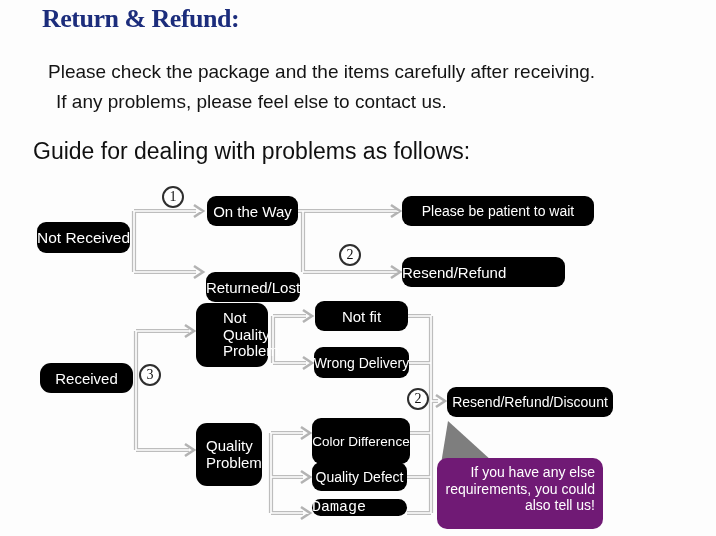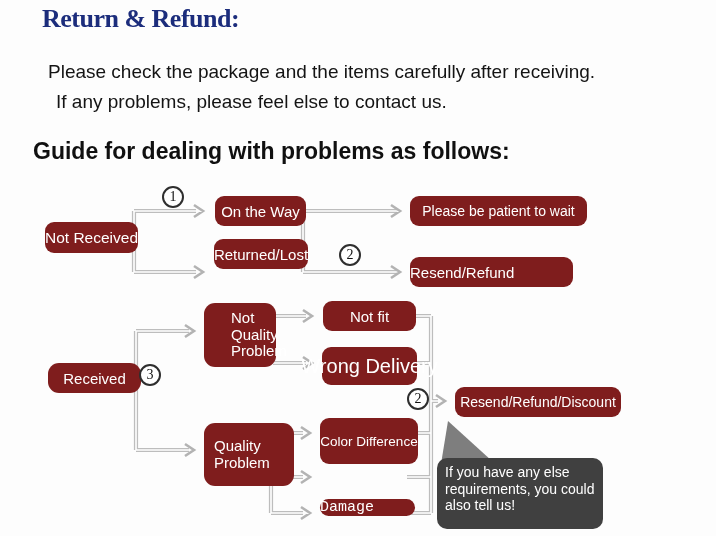--- a/index.html
+++ b/index.html
@@ -7,35 +7,36 @@
     position:relative; width:716px; height:536px; background:#fdfdfd;
     overflow:hidden; font-family:"Liberation Sans", sans-serif;
   }
   .title {
     position:absolute; left:42px; top:4px;
     font-family:"Liberation Serif", serif; font-weight:bold;
     font-size:26px; color:#1c2d7c; letter-spacing:-0.5px;
   }
   .sub1 { position:absolute; left:48px; top:61px; font-size:19px; color:#141414; }
   .sub2 { position:absolute; left:56px; top:91px; font-size:19px; color:#141414; }
-  .guide { position:absolute; left:33px; top:138px; font-size:23px; color:#101010;font-weight:bold; }
+  .guide { position:absolute; left:33px; top:138px; font-size:23px; color:#101010; }
 
   .node {
-    position:absolute; background:#7f1d1d; color:#ffffff; border-radius:9px;
+    position:absolute; background:#000000; color:#ffffff; border-radius:9px;
     display:flex; align-items:center; justify-content:center;
-    font-size:15px; white-space:nowrap; z-index:2; box-sizing:border-box;margin-left:8px;
+    font-size:15px; white-space:nowrap; z-index:2; box-sizing:border-box;
   }
   .node.multi {
     white-space:normal; justify-content:flex-start; text-align:left;
     padding-left:27px; line-height:1.12; border-radius:11px;
   }
   .bubble {
-    position:absolute; background:#404040; color:#ffffff; border-radius:10px;
+    position:absolute; background:#701a75; color:#ffffff; border-radius:10px;
     font-size:14px; line-height:1.18; padding:6px 8px; z-index:2;
     box-sizing:border-box;
+    text-align:right;
   }
   .step {
     position:absolute; width:22px; height:22px; border:2px solid #2e2e2e;
     border-radius:50%; display:flex; align-items:center; justify-content:center;
     font-family:"Liberation Serif", serif; font-size:14px; color:#111111;
     background:#ffffff; z-index:3; box-sizing:border-box;
   }
   svg.wires { position:absolute; left:0; top:0; z-index:1; }
   .wire-outer { stroke:#bdbdbd; stroke-width:4.2; fill:none; }
   .wire-core  { stroke:#ffffff; stroke-width:1.6; fill:none; }
@@ -73,30 +74,31 @@
       M391 205 L400 211 L391 217  M391 266 L400 272 L391 278
       M185 325 L194 331 L185 337  M185 444 L194 450 L185 456
       M303 310 L312 316 L303 322  M303 357 L312 363 L303 369
       M301 427 L310 433 L301 439  M301 471 L310 477 L301 483
       M301 507 L310 513 L301 519  M436 395 L445 401 L436 407"></path>
     <polygon points="448,421 492,461 441,464" fill="#7e7e7e"></polygon>
   </svg>
 
   <div class="node" style="left:37px; top:222px; width:93px; height:31px; font-size:15.5px;text-align:right;">Not Received</div>
   <div class="node" style="left:207px; top:196px; width:91px; height:30px;">On the Way</div>
-  <div class="node" style="left:206px; top:239px; width:94px; height:30px;">Returned/Lost</div>
-  <div class="node" style="left:402px; top:196px; width:177px; height:30px; font-size:14px;">Please be patient to wait</div>
+  <div class="node" style="left:206px; top:272px; width:94px; height:30px;">Returned/Lost</div>
+  <div class="node" style="left:402px; top:196px; width:192px; height:30px; font-size:14px;">Please be patient to wait</div>
   <div class="node" style="left:402px; top:257px; width:163px; height:30px; justify-content:flex-start; ">Resend/Refund</div>
 
   <div class="node" style="left:40px; top:363px; width:93px; height:30px;border-radius:11px;">Received</div>
   <div class="node multi" style="left:196px; top:303px; width:72px; height:64px;">Not Quality Problem</div>
   <div class="node" style="left:315px; top:301px; width:93px; height:30px;">Not fit</div>
-  <div class="node" style="left:314px; top:347px; width:95px; height:38px; font-size:20px;">Wrong Delivery</div>
-  <div class="node multi" style="left:196px; top:423px; width:90px; height:63px; padding-left:10px;">Quality Problem</div>
+  <div class="node" style="left:314px; top:347px; width:95px; height:31px; font-size:14px;">Wrong Delivery</div>
+  <div class="node multi" style="left:196px; top:423px; width:66px; height:63px; padding-left:10px;">Quality Problem</div>
   <div class="node" style="left:312px; top:418px; width:98px; height:46px; font-size:13.5px;">Color Difference</div>
+  <div class="node" style="left:312px; top:462px; width:95px; height:29px; font-size:14px;">Quality Defect</div>
   <div class="node" style="left:312px; top:499px; width:95px; height:17px; justify-content:flex-start; font-family:Liberation Mono, monospace;">Damage</div>
   <div class="node" style="left:447px; top:387px; width:166px; height:30px; font-size:14px;">Resend/Refund/Discount</div>
 
   <div class="bubble" style="left:437px; top:458px; width:166px; height:71px;">If you have any else requirements, you could also tell us!</div>
 
   <div class="step" style="left:162px; top:186px;">1</div>
   <div class="step" style="left:339px; top:244px;">2</div>
   <div class="step" style="left:139px; top:364px;">3</div>
   <div class="step" style="left:407px; top:388px;">2</div>
 

